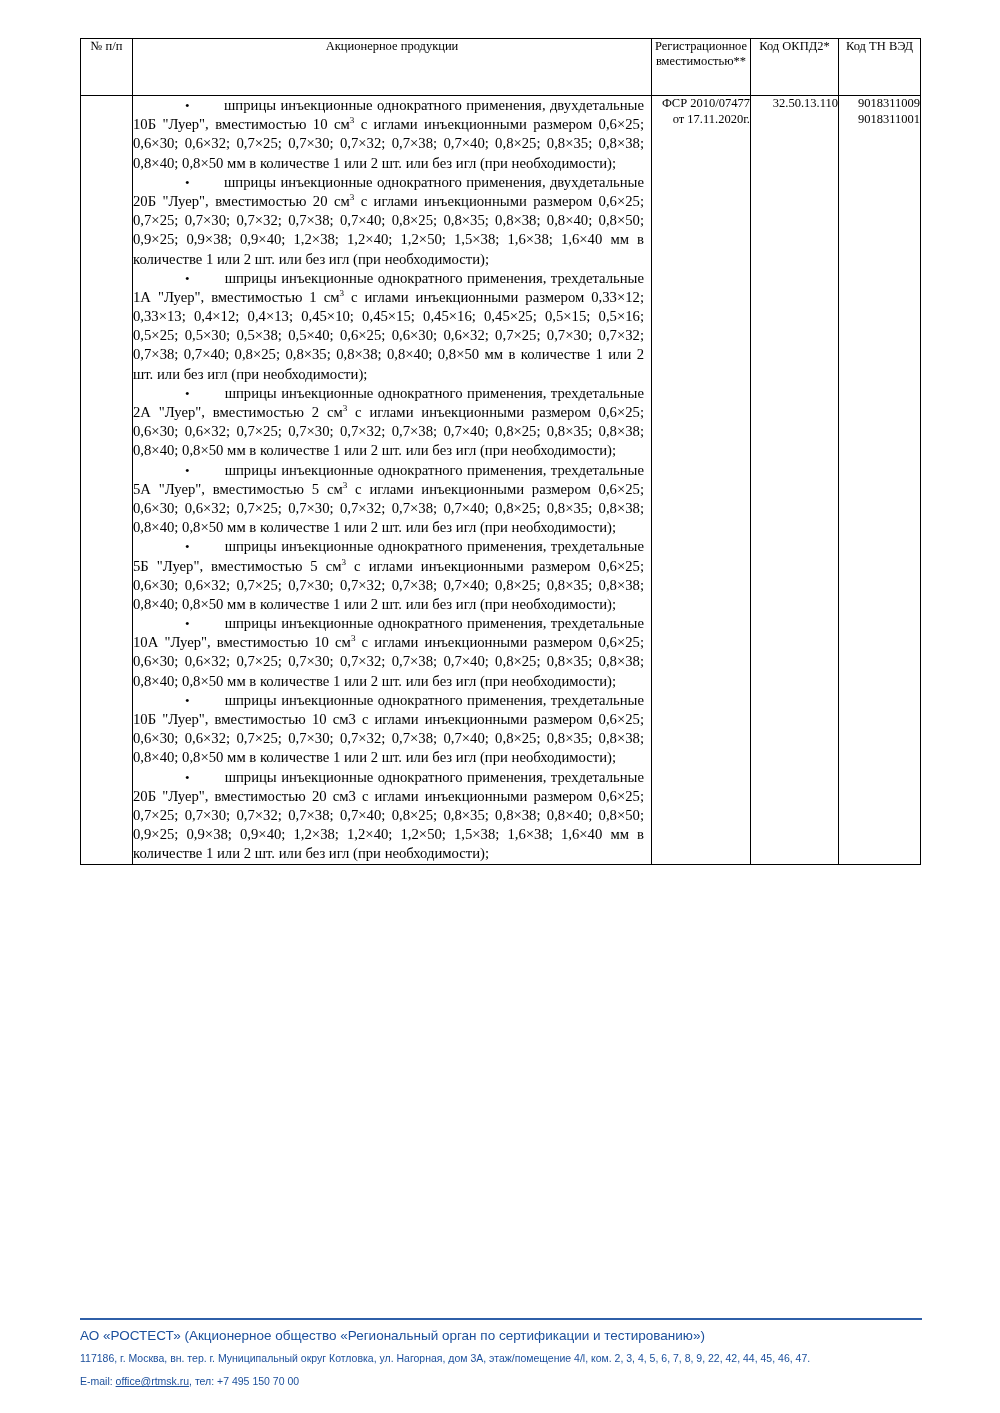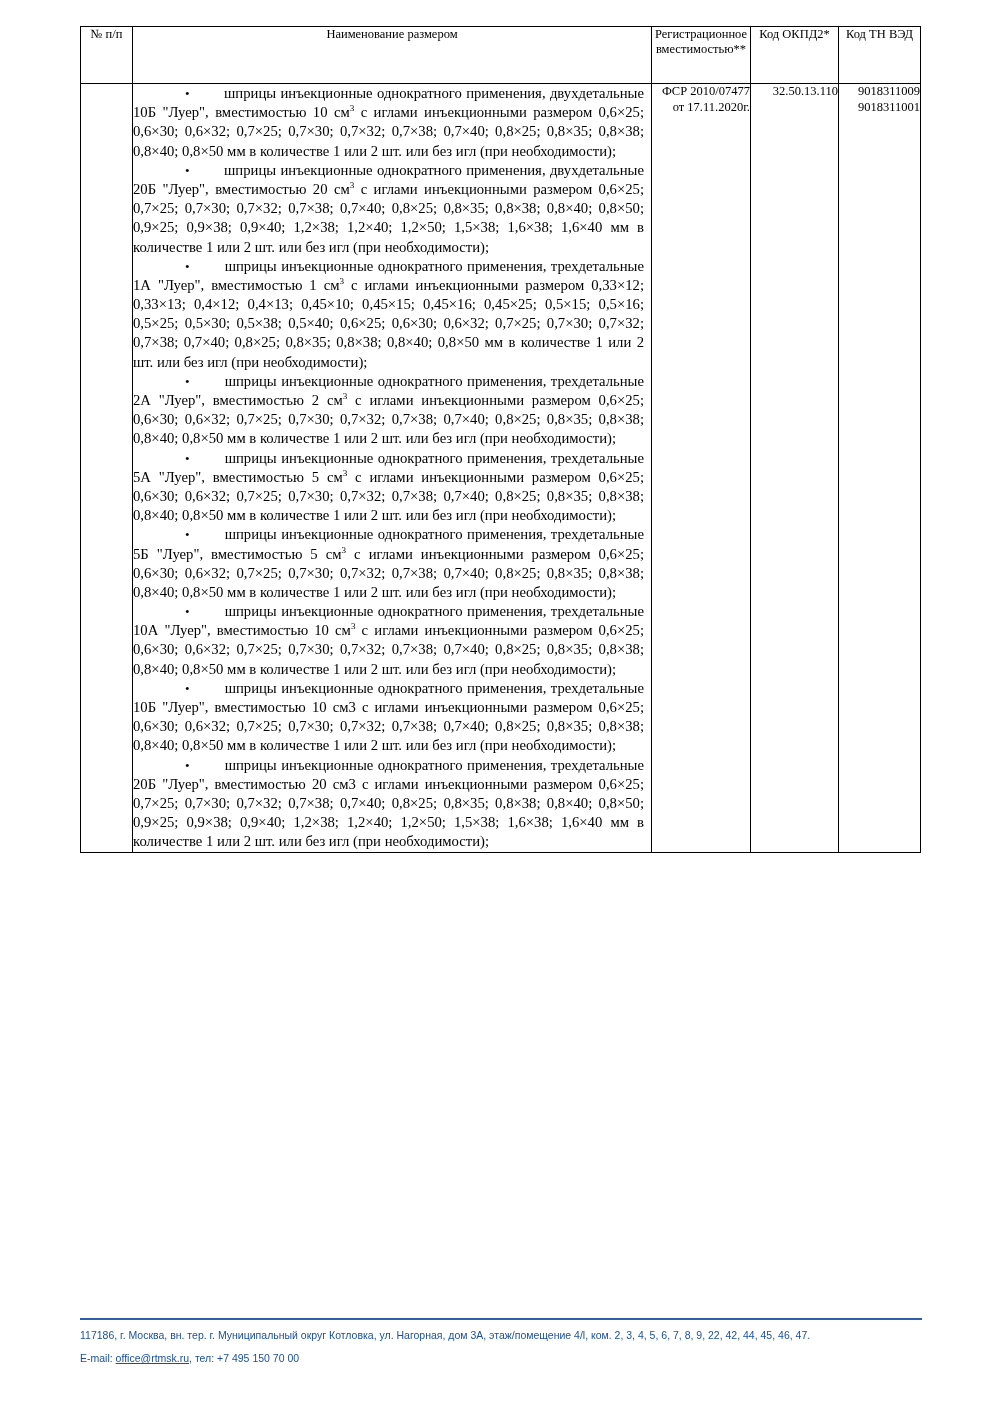--- a/index.html
+++ b/index.html
@@ -13,21 +13,21 @@
     font-family: "Liberation Serif", serif;
     color: #000;
     position: relative;
     overflow: hidden;
   }
   .page {
     position: relative;
     width: 1000px;
     height: 1196px;
     box-sizing: border-box;
-    padding: 26px 80px 0 80px;
+    padding: 38px 80px 0 80px;
   }
   table.main {
     border-collapse: collapse;
     width: 840px;
     table-layout: fixed;
   }
   table.main th, table.main td {
     border: 1px solid #000;
     vertical-align: top;
     padding: 0;
@@ -125,21 +125,21 @@
     <colgroup>
       <col class="c1">
         <col class="c2">
         <col class="c3">
         <col class="c4">
         <col class="c5">
     </colgroup>
     <thead>
       <tr>
         <th class="h">№ п/п</th>
-        <th class="h">Наименование размером</th>
+        <th class="h">Акционерное продукции</th>
         <th class="h">Регистрационное вместимостью**</th>
         <th class="h">Код ОКПД2*</th>
         <th class="h">Код ТН ВЭД</th>
       </tr>
     </thead>
     <tbody>
       <tr>
         <td class="num"></td>
         <td class="body">
           <ul class="items" id="item-list">
@@ -159,20 +159,21 @@
         <td class="tnved">
           <div>9018311009</div>
           <div>9018311001</div>
         </td>
       </tr>
     </tbody>
   </table>
 
   <div class="footer">
     <hr>
+    <div class="f-title">АО «РОСТЕСТ»  (Акционерное общество «Региональный орган по сертификации и тестированию»)</div>
     <div class="f-line">117186, г. Москва, вн. тер. г. Муниципальный округ Котловка, ул. Нагорная, дом 3А, этаж/помещение 4/l, ком. 2, 3, 4, 5, 6, 7, 8, 9, 22, 42, 44, 45, 46, 47.</div>
     <div class="f-line f-mail">
       <span>E-mail:</span>
       <u>office@rtmsk.ru</u><span>,  тел: +7 495 150 70 00</span>
     </div>
   </div>
 
 </div>
 
 </body></html>

